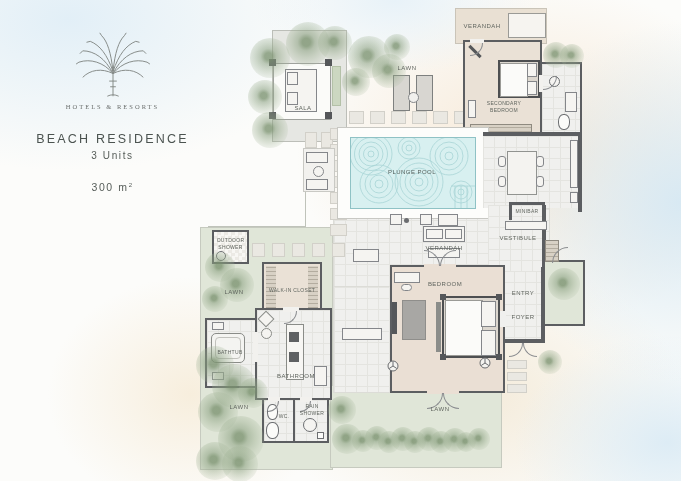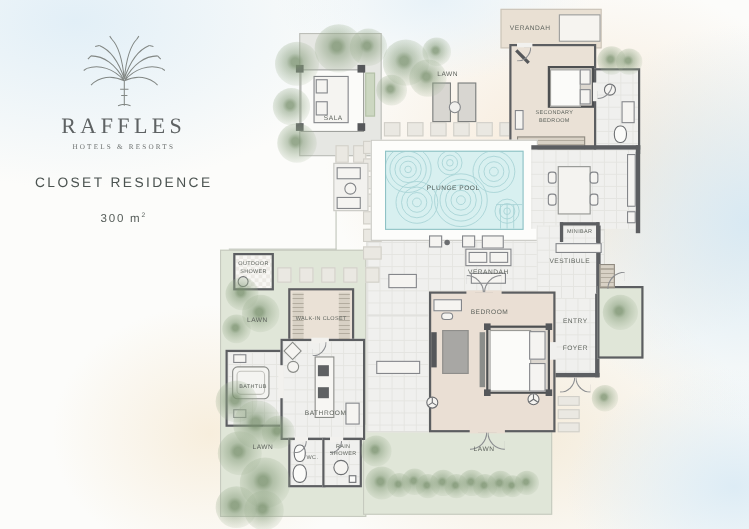--- a/index.html
+++ b/index.html
@@ -51,23 +51,23 @@
 
   <div class="panel">
     <svg width="96" height="70" viewBox="0 0 100 74" style="display:block;margin:0 auto;">
       <g stroke="#828784" stroke-width="1" fill="none">
         <path d="M50 46 C42 30 30 22 18 22 M50 46 C40 34 26 30 14 34 M50 46 C38 40 26 42 18 50 M50 44 C44 26 36 16 26 12 M50 44 C48 24 44 12 38 6"></path>
         <path d="M50 46 C58 30 70 22 82 22 M50 46 C60 34 74 30 86 34 M50 46 C62 40 74 42 82 50 M50 44 C56 26 64 16 74 12 M50 44 C52 24 56 12 62 6"></path>
         <path d="M18 22 l-3 3 M14 34 l-3 2 M26 12 l-4 1 M82 22 l3 3 M86 34 l3 2 M74 12 l4 1 M38 6 l-2 -3 M62 6 l2 -3"></path>
         <path d="M50 46 L50 70 M46 54 h8 M47 60 h6 M44 70 c4 -2 8 -2 12 0"></path>
       </g>
     </svg>
-    <div class="brand">RAFFLES</div>
     <div class="brandsub">HOTELS &amp; RESORTS</div>
-    <div class="title">CLOSET RESIDENCE</div>
+    <div class="title">BEACH RESIDENCE</div>
+    <div class="sub2">3 Units</div>
     <div class="area"><span>300 m</span><sup>2</sup></div>
   </div>
 
   <div class="thin lawn" style="left:200px;top:227px;width:133px;height:243px;"></div>
   <div class="thin lawn" style="left:330px;top:385px;width:172px;height:83px;"></div>
   <div class="abs" style="left:305px;top:128px;width:1px;height:99px;background:#bfc3ba;"></div>
   <div class="abs" style="left:208px;top:226px;width:98px;height:1px;background:#bfc3ba;"></div>
   <div class="abs tile" style="left:333px;top:208px;width:215px;height:78px;border:1px solid #dcdcd7;"></div>
   <div class="abs tile" style="left:333px;top:286px;width:60px;height:105px;border:1px solid #dcdcd7;"></div>
 

